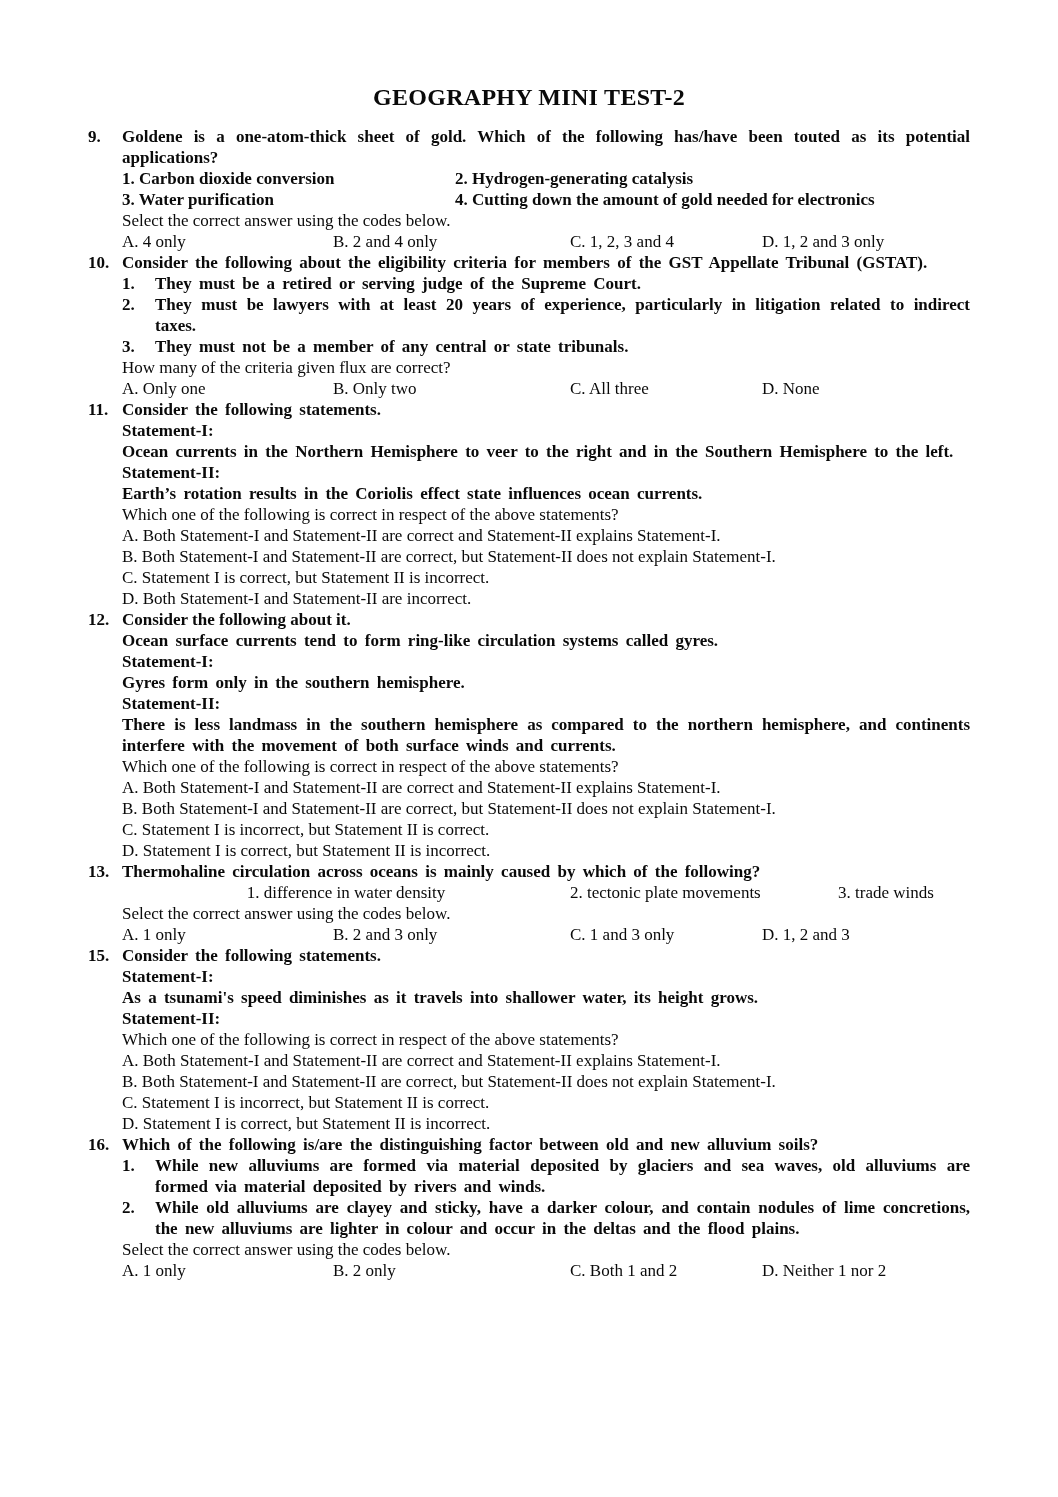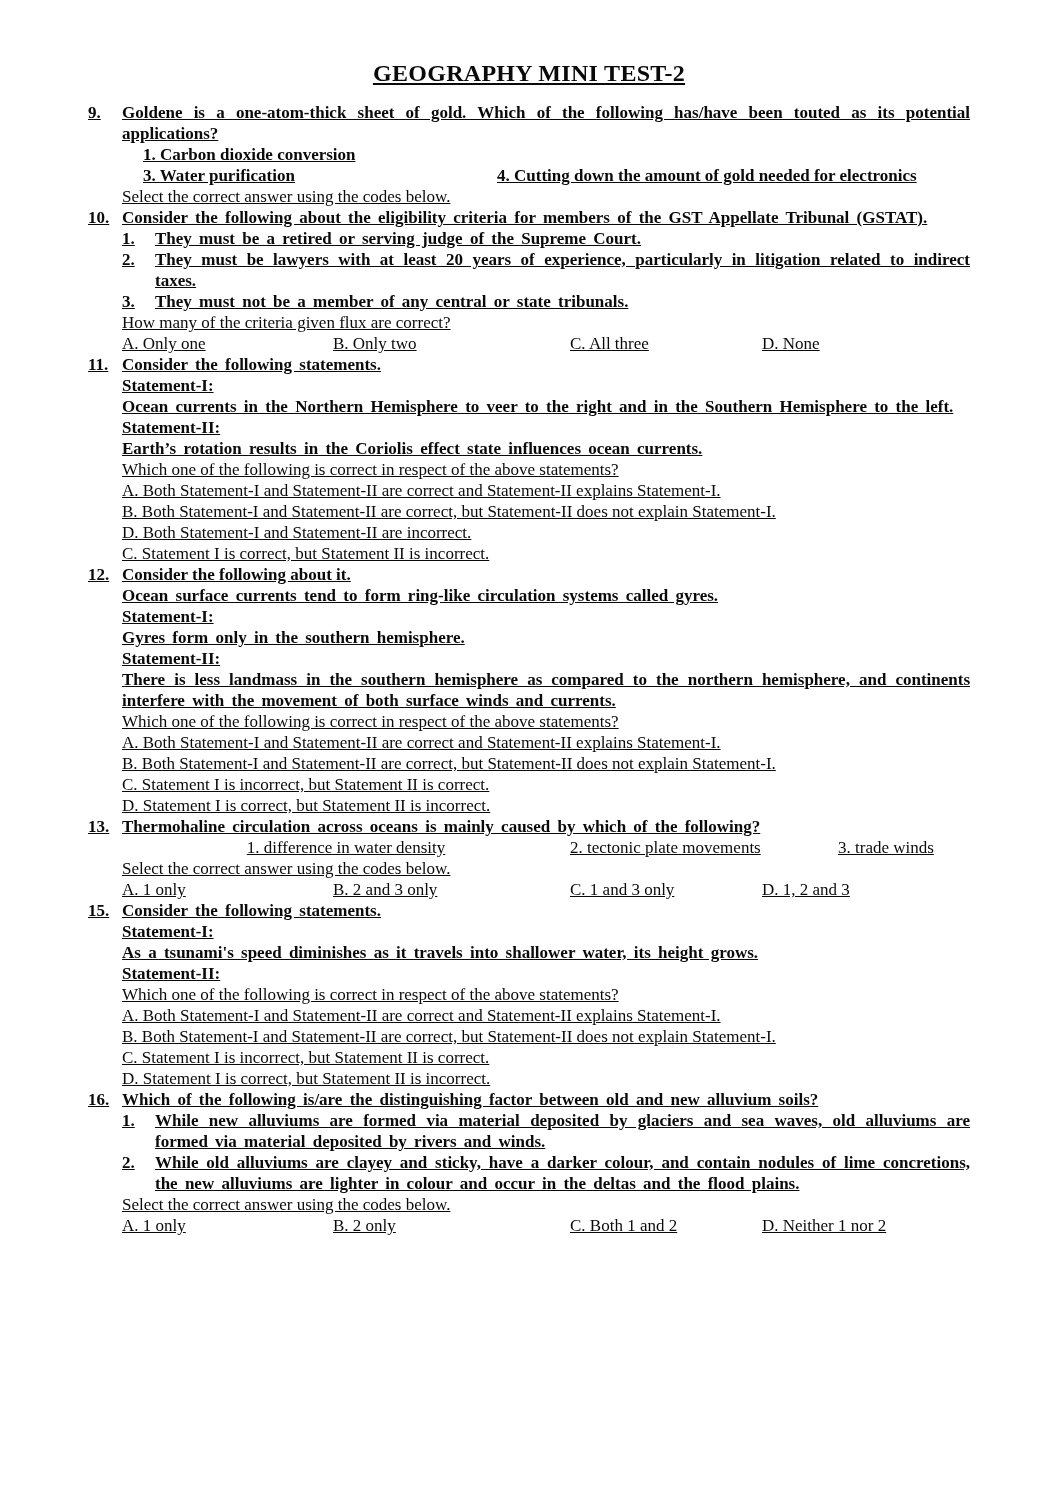--- a/index.html
+++ b/index.html
@@ -2,21 +2,21 @@
 <html><head>
 <meta charset="utf-8">
 <style>
   html,body{margin:0;padding:0;background:#ffffff;}
   body{
     width:1058px;height:1497px;overflow:hidden;
     font-family:"Liberation Serif","DejaVu Serif",serif;
     color:#0a0a0a;font-size:17px;line-height:21px;
     -webkit-font-smoothing:antialiased;
   }
-  .page{padding:58px 88px 0 88px;text-decoration:underline;}
+  .page{padding:82px 88px 0 88px;}
   .title{
     text-align:center;font-weight:bold;font-size:24px;line-height:30px;
     margin-bottom:14px;letter-spacing:.3px;
   }
   .q{display:flex;align-items:flex-start;}
   .qnum{width:34px;flex:none;font-weight:bold;}
   .qbody{flex:1;min-width:0;}
   .b{font-weight:bold;}
   .j{text-align:justify;text-justify:inter-word;}
   .b.j{word-spacing:3px;}
@@ -24,43 +24,50 @@
   .row>span{flex:none;white-space:nowrap;overflow:hidden;}
   .opts>span:nth-child(1){width:211px;}
   .opts>span:nth-child(2){width:237px;}
   .opts>span:nth-child(3){width:192px;}
   .opts>span:nth-child(4){flex:1;}
   .row3>span:nth-child(1){width:448px;text-align:center;}
   .row3>span:nth-child(2){width:268px;}
   .row3>span:nth-child(3){flex:1;}
   .pair>span:nth-child(1){width:333px;}
   .pair>span:nth-child(2){flex:1;white-space:normal;}
-  .pair>span{font-weight:bold;margin-left:21px;}
+  .pair>span{font-weight:bold;}
   .li{display:flex;}
   .ln{width:33px;flex:none;font-weight:bold;}
   .lt{flex:1;min-width:0;font-weight:bold;text-align:justify;text-justify:inter-word;word-spacing:3px;}
 </style>
 </head>
 <body>
 
 <div class="page">
   <div class="title">GEOGRAPHY MINI TEST-2</div>
   <div id="questions">
       <div class="q">
         <div class="qnum">9.</div>
         <div class="qbody">
           <div class="b j">Goldene is a one-atom-thick sheet of gold. Which of the following has/have been touted as its potential applications?</div>
           <div class="row pair">
             <span>1. Carbon dioxide conversion</span>
+            <span>2. Hydrogen-generating catalysis</span>
           </div>
           <div class="row pair">
             <span>3. Water purification</span>
             <span>4. Cutting down the amount of gold needed for electronics</span>
           </div>
           <div class="r">Select the correct answer using the codes below.</div>
+          <div class="row opts">
+            <span>A. 4 only</span>
+            <span>B. 2 and 4 only</span>
+            <span>C. 1, 2, 3 and 4</span>
+            <span>D. 1, 2 and 3 only</span>
+          </div>
         </div>
       </div>
       <div class="q">
         <div class="qnum">10.</div>
         <div class="qbody">
           <div class="b j">Consider the following about the eligibility criteria for members of the GST Appellate Tribunal (GSTAT).</div>
           <div>
             <div class="li">
               <span class="ln">1.</span>
               <div class="lt">They must be a retired or serving judge of the Supreme Court.</div>
@@ -87,22 +94,22 @@
         <div class="qnum">11.</div>
         <div class="qbody">
           <div class="b j">Consider the following statements.</div>
           <div class="b">Statement-I:</div>
           <div class="b j">Ocean currents in the Northern Hemisphere to veer to the right and in the Southern Hemisphere to the left.</div>
           <div class="b">Statement-II:</div>
           <div class="b j">Earth’s rotation results in the Coriolis effect state influences ocean currents.</div>
           <div class="r">Which one of the following is correct in respect of the above statements?</div>
           <div class="r">A. Both Statement-I and Statement-II are correct and Statement-II explains Statement-I.</div>
           <div class="r">B. Both Statement-I and Statement-II are correct, but Statement-II does not explain Statement-I.</div>
+          <div class="r">C. Statement I is correct, but Statement II is incorrect.</div>
           <div class="r">D. Both Statement-I and Statement-II are incorrect.</div>
-          <div class="r">C. Statement I is correct, but Statement II is incorrect.</div>
         </div>
       </div>
       <div class="q">
         <div class="qnum">12.</div>
         <div class="qbody">
           <div class="b">Consider the following about it.</div>
           <div class="b j">Ocean surface currents tend to form ring-like circulation systems called gyres.</div>
           <div class="b">Statement-I:</div>
           <div class="b j">Gyres form only in the southern hemisphere.</div>
           <div class="b">Statement-II:</div>

